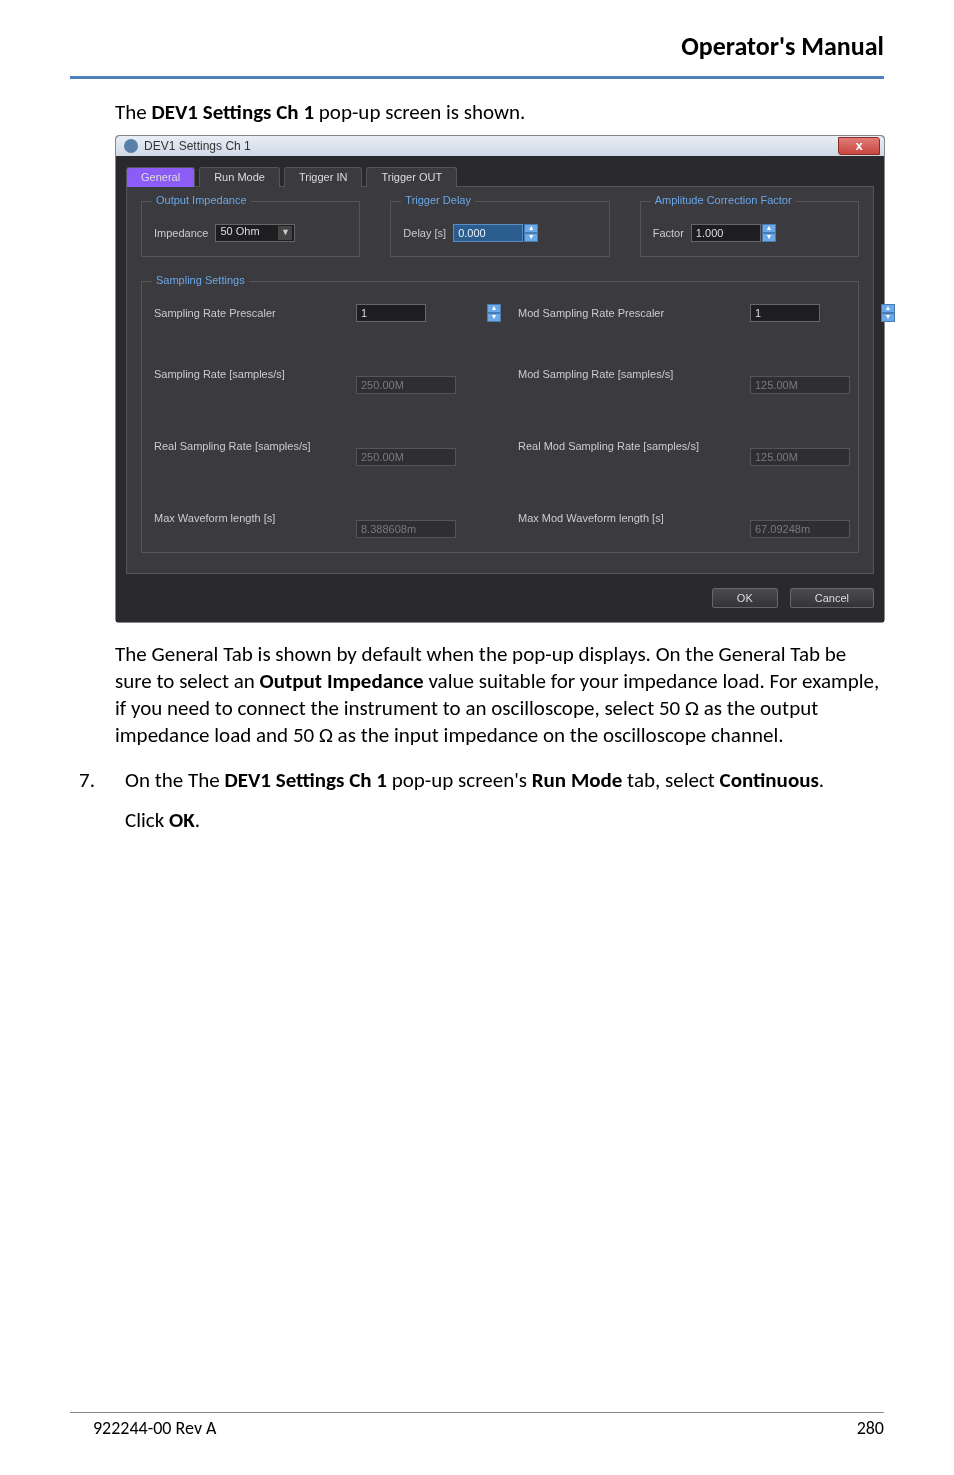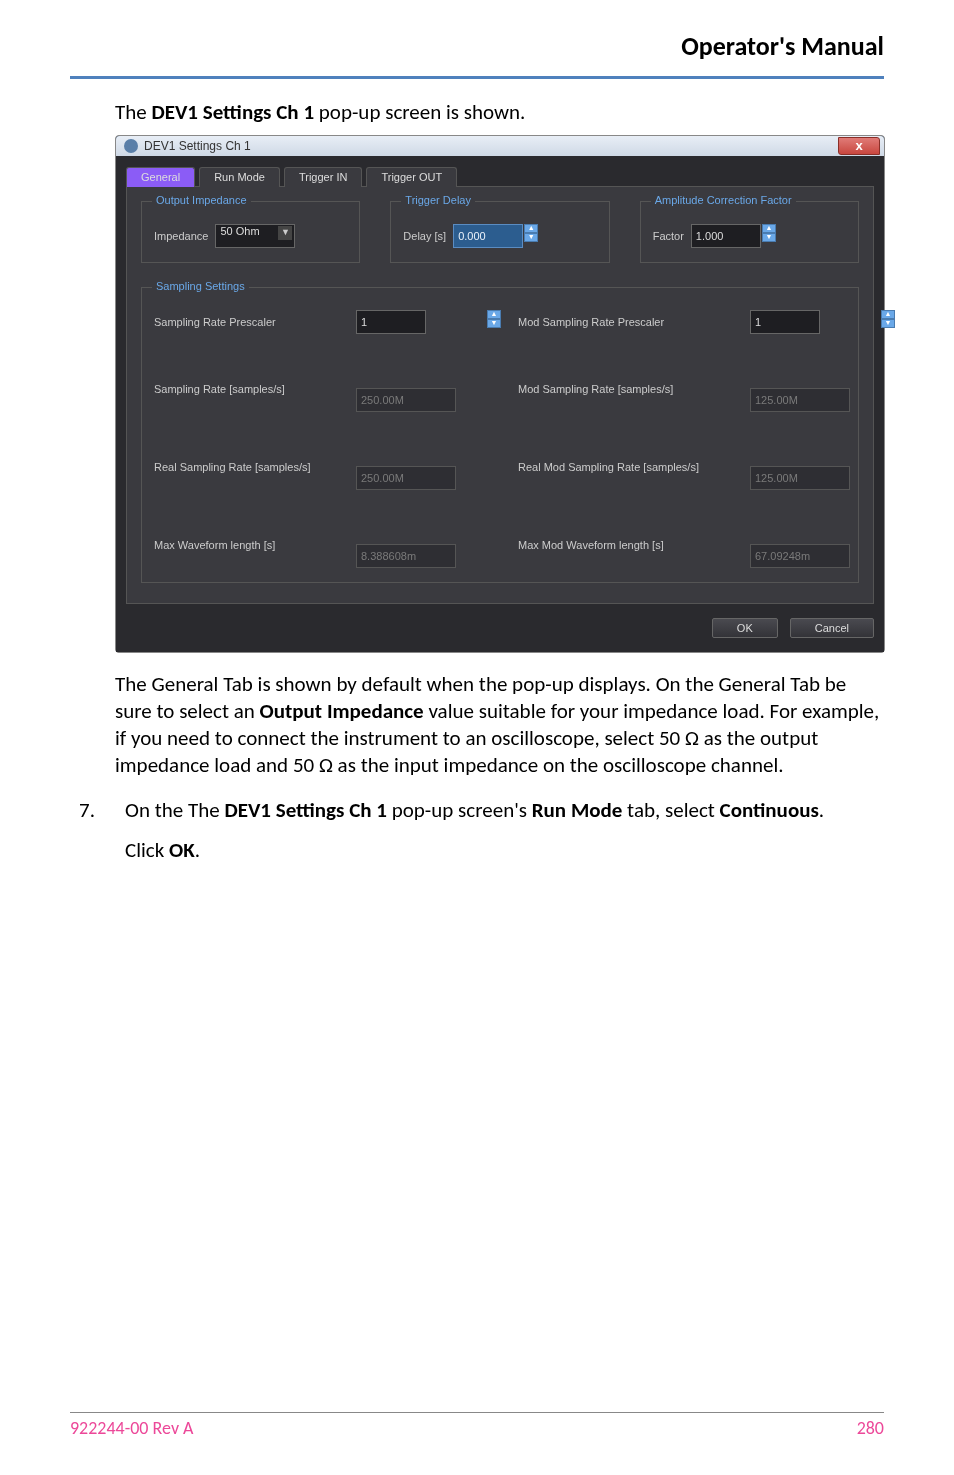--- a/index.html
+++ b/index.html
@@ -132,21 +132,21 @@
     display: flex;
     align-items: center;
     gap: 7px;
   }
   .small-label { color: #ccc; font-size: 11px; }
   .combo, .num-input, .readonly-input {
     background: #1e1e22;
     border: 1px solid #666;
     color: #ddd;
     font-size: 11px;
-    height: 24px;
+    height: 18px;
     padding: 0 4px;
   }
   .combo {
     width: 80px;
     position: relative;
   }
   .combo .arrow {
     position: absolute;
     right: 2px; top: 1px;
     width: 14px; height: 14px;
@@ -235,21 +235,22 @@
   }
   .footer-rule {
     height: 1px;
     background: #888;
     margin-bottom: 4px;
   }
   .footer-row {
     display: flex;
     justify-content: space-between;
     font-size: 18px;
-    color: #ec4899;
+    color: #000000;
+    margin-left: 23px;
   }
 </style>
 </head>
 <body>
 
 <div class="header-area">
   <div class="header-title">Operator's Manual</div>
 </div>
 <div class="header-rule"></div>
 

